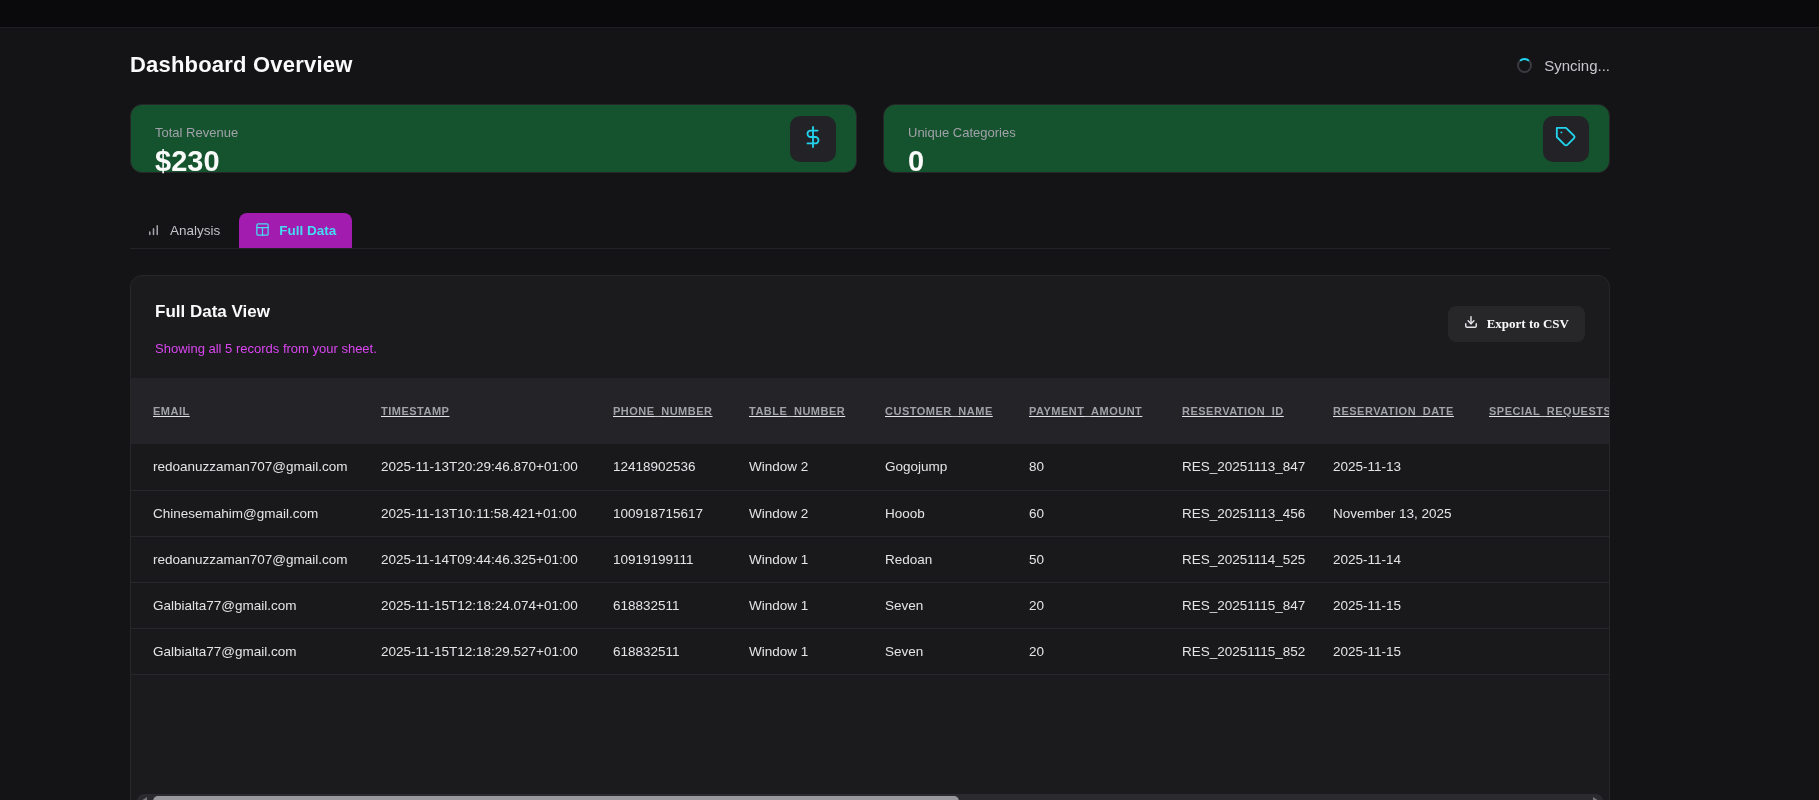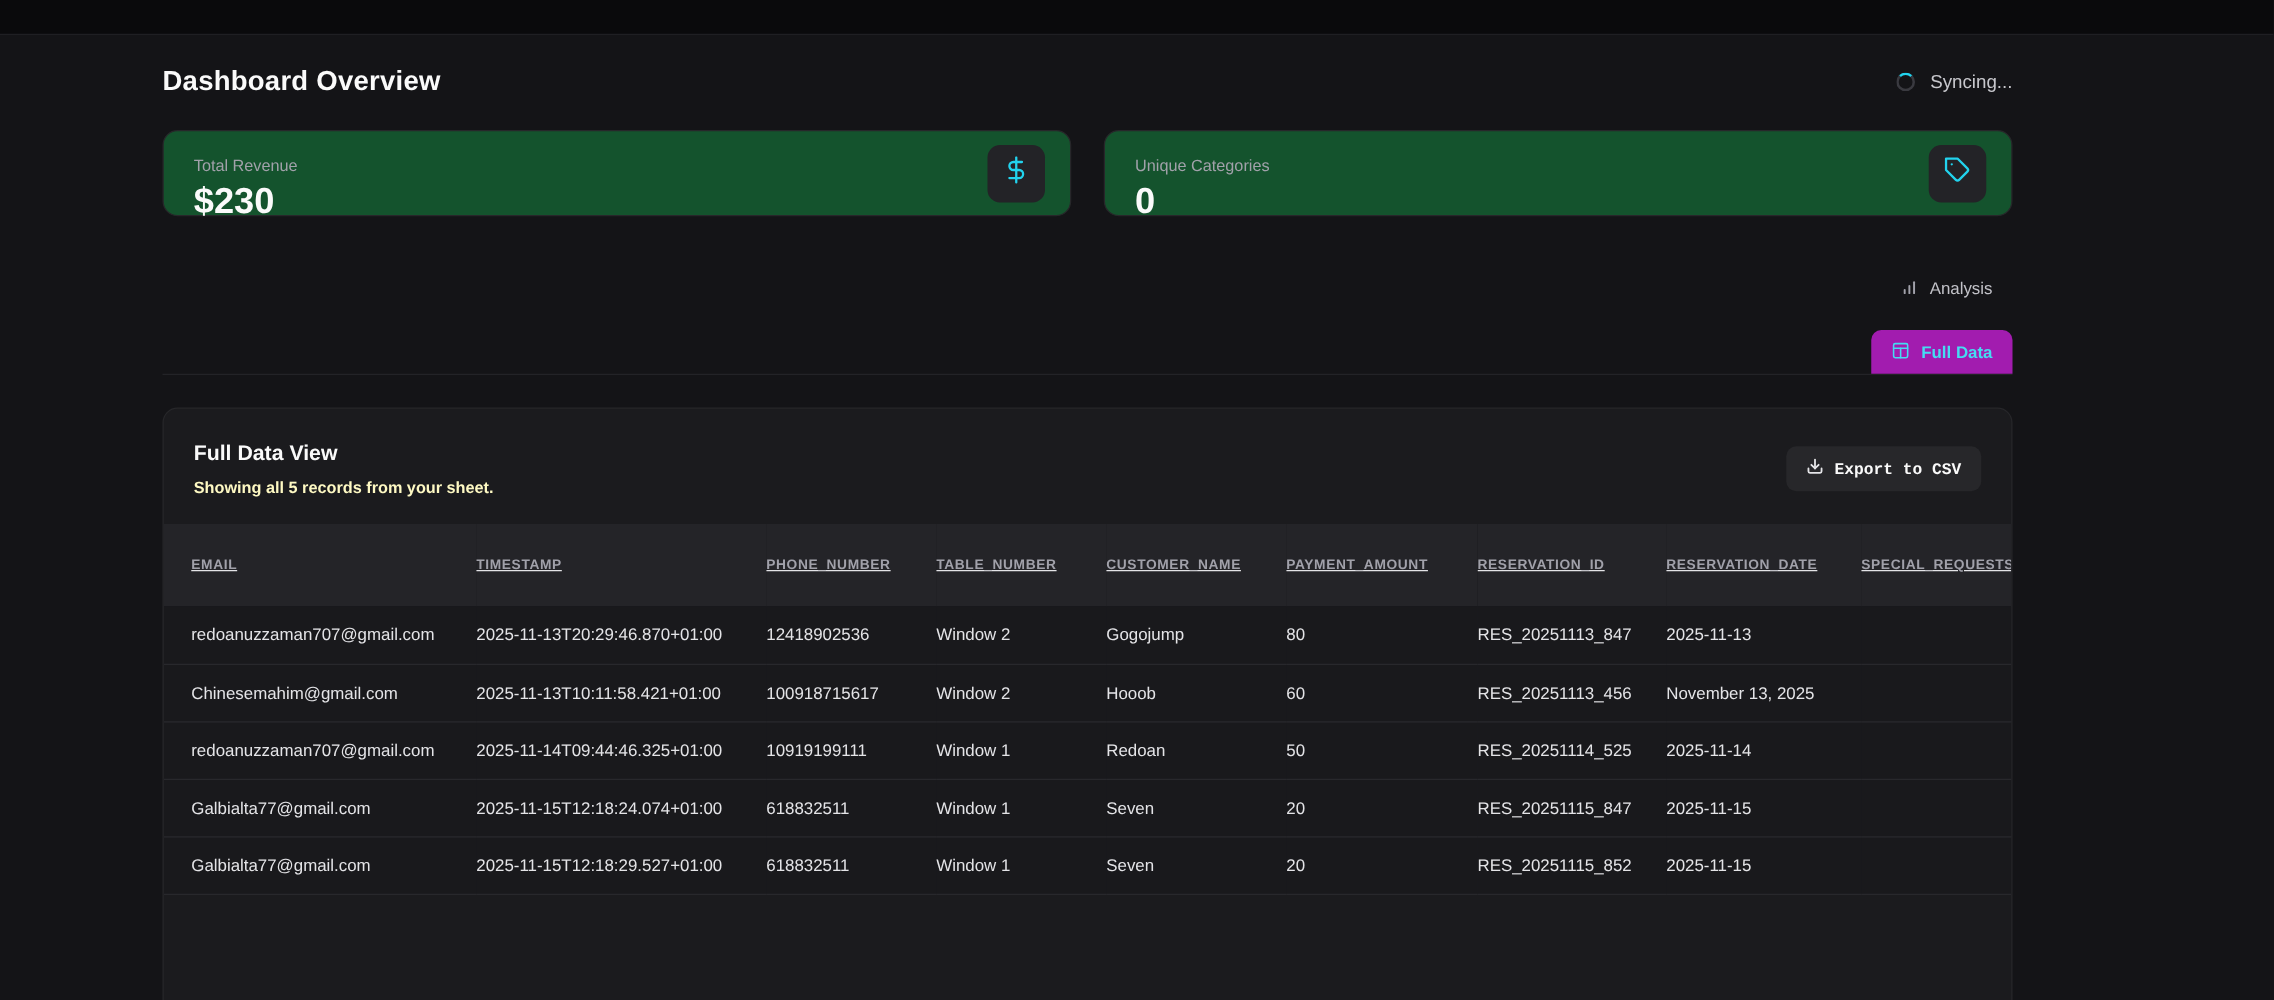--- a/index.html
+++ b/index.html
@@ -33,41 +33,41 @@
   .stat-label { font-size:13px; color:#a1a1aa; }
   .stat-value { font-size:29px; font-weight:700; color:#fafafa; margin-top:5px; }
   .stat-icon-box {
     position:absolute; right:20px; top:50%; transform:translateY(-50%);
     width:46px; height:46px; background:#232327; border-radius:10px;
     display:flex; align-items:center; justify-content:center;
   }
   .stat-icon-box svg { stroke:#22d3ee; }
 
   
-  .tabs { margin-top:40px; display:flex; gap:16px; border-bottom:1px solid #232327; align-items:flex-end;flex-direction:column; }
+  .tabs { margin-top:40px; display:flex; gap:3px; border-bottom:1px solid #232327; align-items:flex-end; }
   .tab {
     display:flex; align-items:center; gap:9px; height:35px; padding:0 16px;
     font-size:13.5px; color:#c2c2c8; cursor:pointer; border-radius:8px 8px 0 0;
   }
   .tab svg { stroke:#a1a1aa; }
   .tab.active { background:#a21caf; color:#45dcf2; font-weight:700; }
   .tab.active svg { stroke:#45dcf2; }
 
   
   .data-card {
     margin-top:26px; width:1480px; height:540px; background:#1b1b1e;
     border:1px solid #27272a; border-radius:12px; position:relative; overflow:hidden;
   }
   .data-card-header { padding:26px 24px 0 24px; display:flex; justify-content:space-between; align-items:flex-start; }
   .data-card-title { font-size:17px; font-weight:700; color:#fafafa; }
-  .data-card-subtitle { font-size:13px; color:#fef9c3; margin-top:9px;font-weight:bold; }
+  .data-card-subtitle { font-size:13px; color:#d946ef; margin-top:19px; }
   .export-btn {
     display:flex; align-items:center; gap:9px; height:36px; padding:0 16px;
     background:#27272a; border:none; border-radius:8px; color:#fafafa;
-    font-size:13px; font-weight:700; font-family:Liberation Mono, monospace; cursor:pointer; margin-top:4px;
+    font-size:13px; font-weight:700; font-family:Liberation Serif, serif; cursor:pointer; margin-top:4px;
   }
   .export-btn svg { stroke:#e4e4e7; }
 
   
   .table-wrap { margin-top:22px; width:100%; overflow:hidden; }
   table { border-collapse:collapse; table-layout:fixed; width:1518px; }
   thead tr { background:#242428; height:66px;text-decoration:underline; }
   th {
     text-align:left; font-size:11px; font-weight:700; color:#a1a1aa;
     letter-spacing:.5px; text-transform:uppercase; padding:0 10px 0 0;

